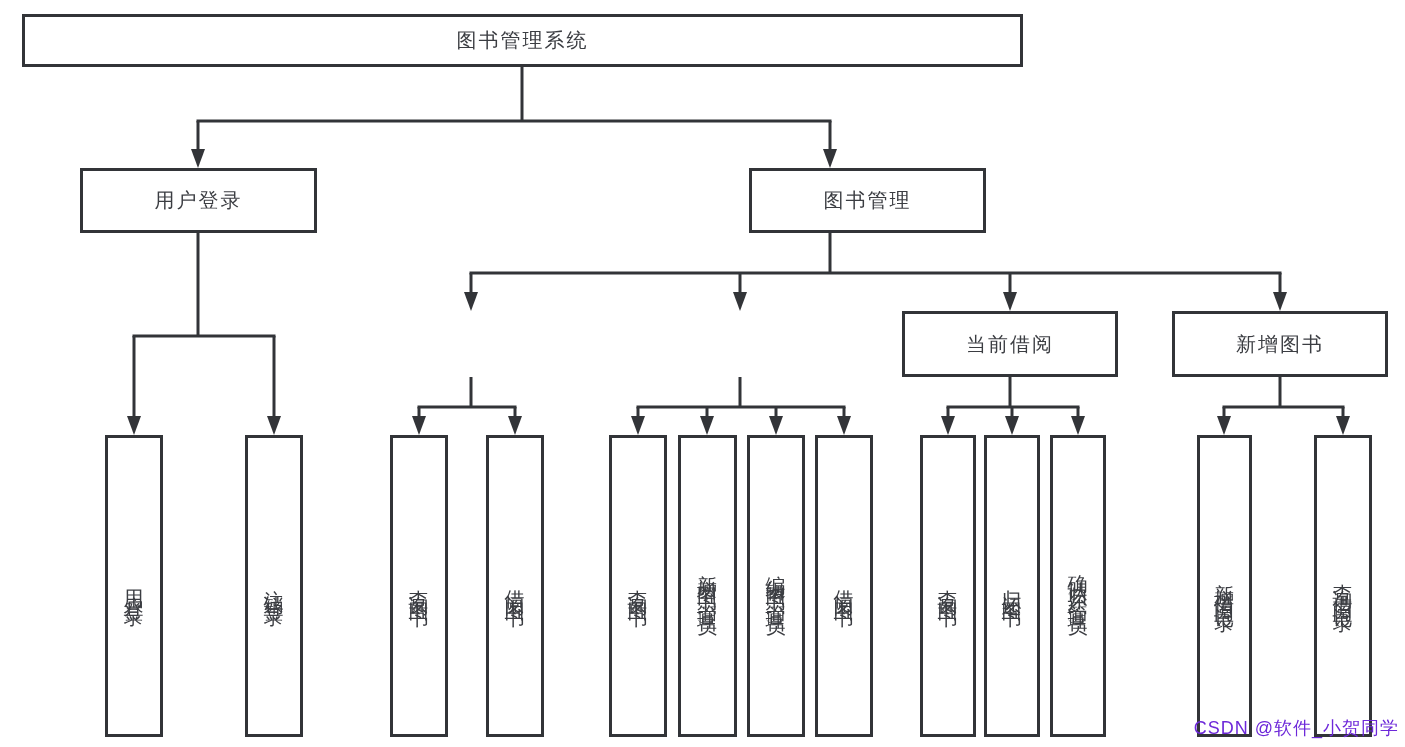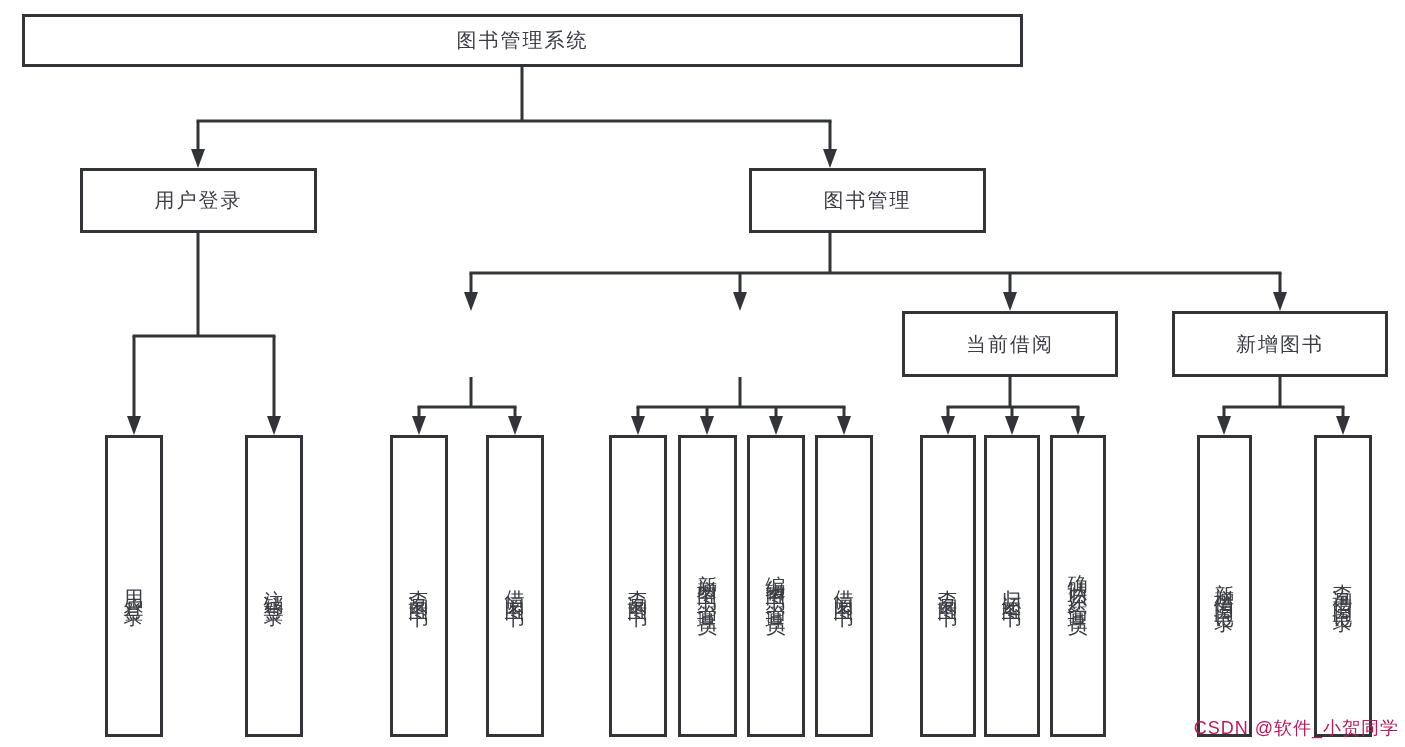--- a/index.html
+++ b/index.html
@@ -29,21 +29,21 @@
     text-orientation: mixed;
     font-size: 20px;
     letter-spacing: 6px;
     line-height: 1;
   }
   .watermark {
     position: absolute;
     right: 6px;
     bottom: 7px;
     font-size: 18px;
-    color: #be185d;
+    color: #6d28d9;
     letter-spacing: 1px;
     z-index: 5;
     white-space: nowrap;
   }
 </style>
 </head>
 <body>
 
 <div id="canvas">
 

